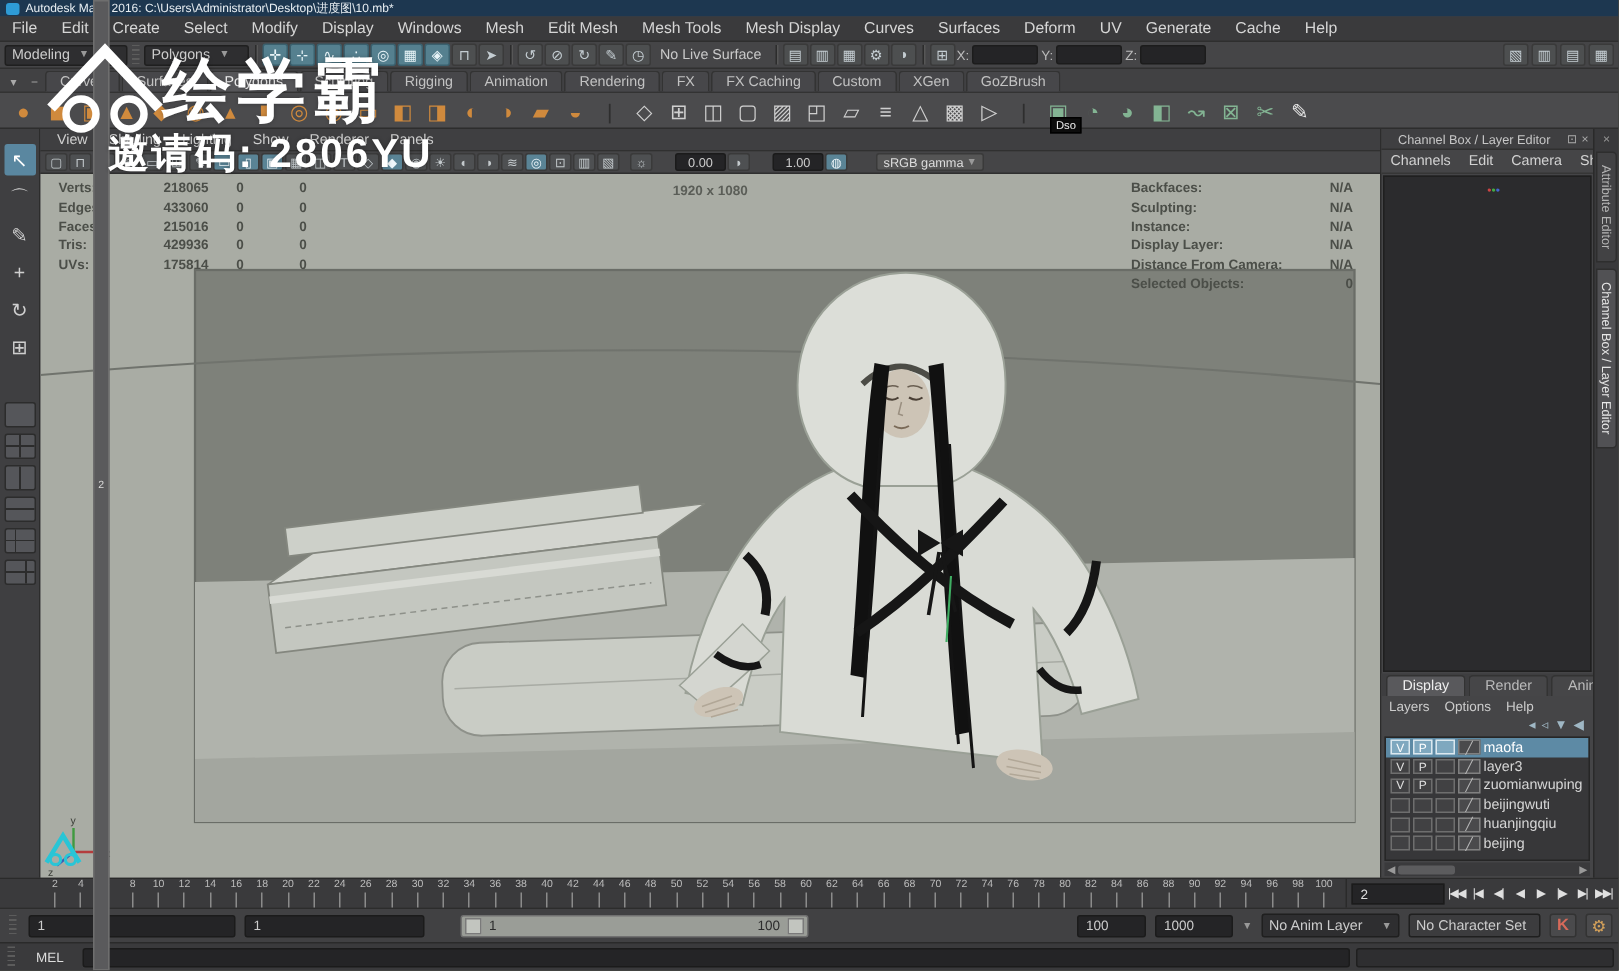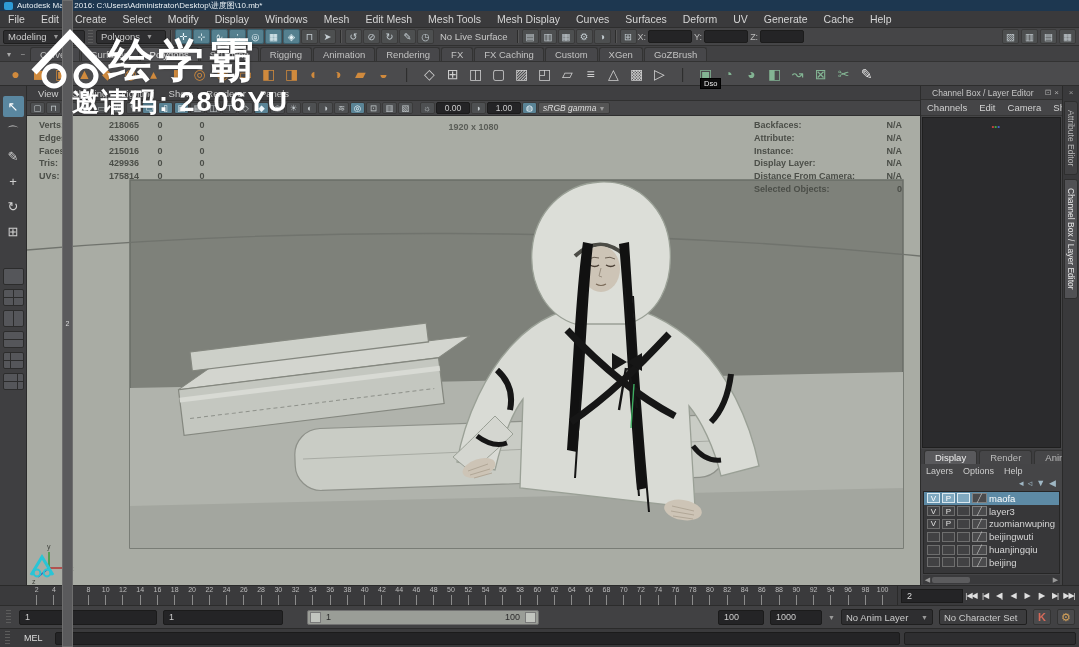--- a/index.html
+++ b/index.html
@@ -46,22 +46,22 @@
   .laybtn.l3l{background-image:linear-gradient(90deg,transparent 6px,#2c2c2c 6px 7px,transparent 7px),linear-gradient(180deg,transparent 7px,#2c2c2c 7px 8px,transparent 8px);}
   .laybtn.l3r{background-image:linear-gradient(90deg,transparent 13px,#2c2c2c 13px 14px,transparent 14px),linear-gradient(180deg,transparent 7px,#2c2c2c 7px 8px,transparent 8px);}
 
   
   #viewport{width:893px;display:flex;flex-direction:column;background:#454547;}
   #panel-menubar{height:15px;display:flex;align-items:center;background:#3f3f41;border-bottom:1px solid #303030;padding-left:4px;}
   #panel-menubar .pm{font-size:9.5px;color:#cecece;padding:0 7px;}
   #panel-toolbar{height:15px;display:flex;align-items:center;background:#454547;border-bottom:1px solid #2f2f2f;padding-left:3px;gap:1px;}
   .pticon{width:15px;height:12px;display:flex;align-items:center;justify-content:center;font-size:8.5px;color:#c3c9cc;background:#4e5052;border:1px solid #3a3a3a;border-radius:2px;}
   .pticon.active{background:#5a8496;color:#eef6fa;}
-  .ptfield{width:34px;height:12px;background:#242426;border:1px solid #1b1b1b;color:#ccc;font-size:8.5px;display:flex;align-items:center;justify-content:center;border-radius:2px;}
-  #colorspace{margin-left:0;height:12px;background:#555;border:1px solid #3a3a3a;color:#ddd;font-size:8.5px;display:flex;align-items:center;gap:2px;padding:0 4px;border-radius:2px;font-style:italic;}
+  .ptfield{width:34px;height:12px;background:#242426;border:1px solid #1b1b1b;color:#ccc;font-size:8.5px;display:flex;align-items:center;justify-content:center;border-radius:2px;margin-left:14px;}
+  #colorspace{margin-left:18px;height:12px;background:#555;border:1px solid #3a3a3a;color:#ddd;font-size:8.5px;display:flex;align-items:center;gap:2px;padding:0 4px;border-radius:2px;}
   #vp-canvas{position:relative;flex:1;background:#a9aca4;overflow:hidden;}
   #scene{position:absolute;left:0;top:0;}
   .hud{position:absolute;font-size:9px;font-weight:bold;color:#4b4e48;}
   #hud-left{left:12px;top:3px;}
   #hud-left .hrow{display:grid;grid-template-columns:42px 58px 42px 42px;line-height:12.8px;}
   #hud-left .hv{text-align:right;}
   #hud-left .hz{text-align:center;}
   #hud-right{right:18px;top:3px;width:148px;margin-left:20px;}
   #hud-right .hrow{display:flex;justify-content:space-between;line-height:12.8px;}
   #res-gate{position:absolute;top:6px;left:0;width:100%;text-align:center;font-size:9px;font-weight:bold;color:#5a5d57;}
@@ -464,21 +464,21 @@
             </div>
           </div>
 
         <div id="hud-right" class="hud">
 
         <div class="hrow">
               <span>Backfaces:</span>
               <span>N/A</span>
             </div>
             <div class="hrow">
-              <span>Attribute:</span>
+              <span>Sculpting:</span>
               <span>N/A</span>
             </div>
             <div class="hrow">
               <span>Instance:</span>
               <span>N/A</span>
             </div>
             <div class="hrow">
               <span>Display Layer:</span>
               <span>N/A</span>
             </div>

